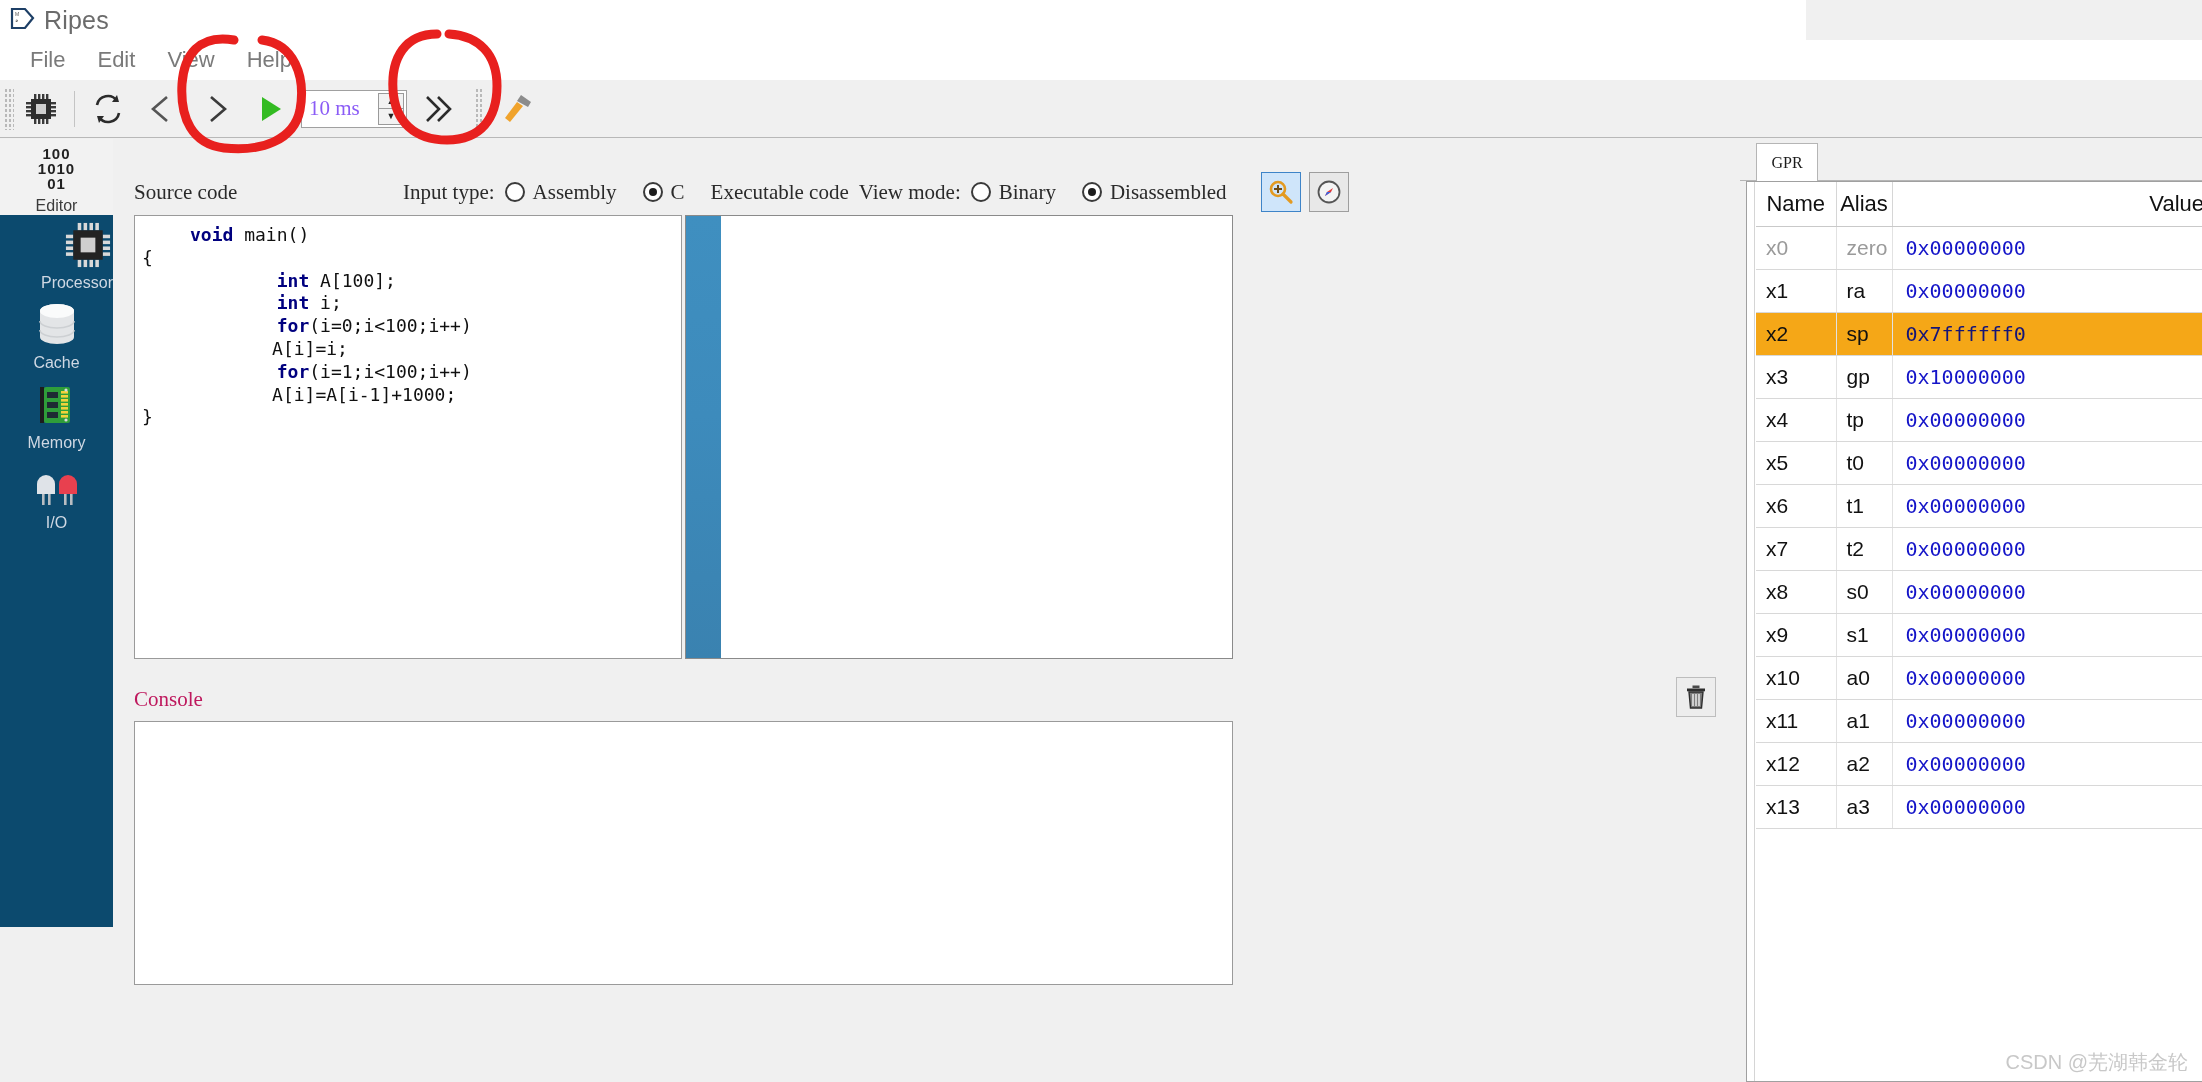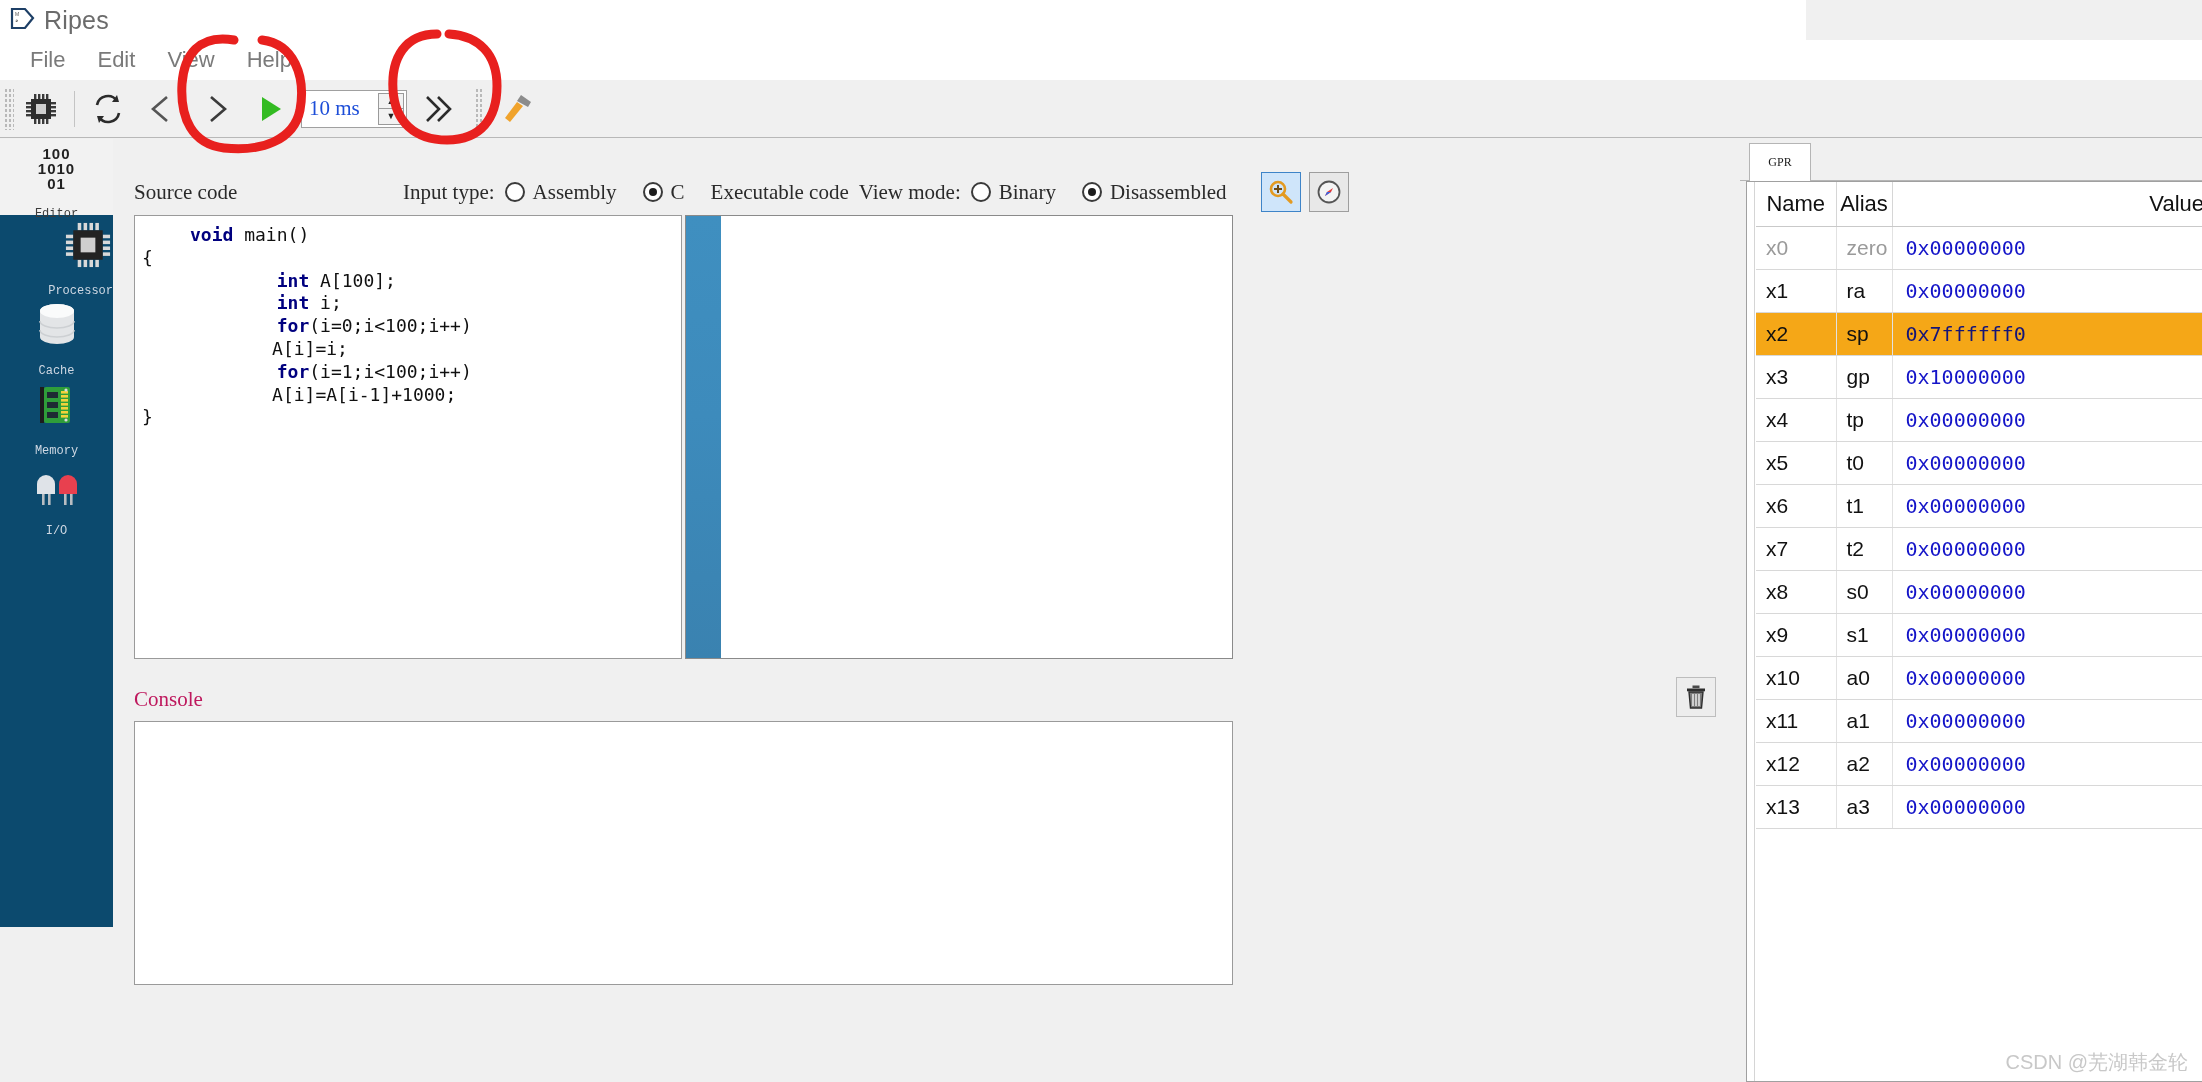--- a/index.html
+++ b/index.html
@@ -70,21 +70,21 @@
   
   .spin {
     width: 106px; height: 38px;
     border: 1px solid #a0a0a0; background: #ffffff;
     display: flex; align-items: center;
     margin-left: 4px;
     position: relative;
   }
   .spin-val {
     font-family: "Liberation Serif", serif;
-    font-size: 21px; color: #1d4ed8;
+    font-size: 21px; color: #8b5cf6;
     padding-left: 7px;
   }
   .spin-btns {
     position: absolute; right: 2px; top: 2px;
     width: 26px; height: 32px;
     display: flex; flex-direction: column;
   }
   .spin-b {
     flex: 1; border: 1px solid #9a9a9a; background: #f2f2f2;
     display: flex; align-items: center; justify-content: center;
@@ -100,22 +100,22 @@
   }
   .side-item {
     width: 113px; height: 76px;
     display: flex; flex-direction: column;
     align-items: center; justify-content: flex-start;
     padding-top: 7px;
     cursor: pointer;
   }
   .side-item.active { background: #f2f2f2; }
   .side-label {
-    font-family: Liberation Mono, monospace;
-    font-size: 12px; color: #cfd8e3; margin-top: 16px;
+    font-family: Liberation Sans, sans-serif;
+    font-size: 16px; color: #cfd8e3; margin-top: 6px;
   }
   .side-item.active .side-label { color: #3b3b3b; }
   .side-glyph { height: 46px; display: flex; align-items: center; justify-content: center; }
 
   .bits {
     font-family: "Liberation Sans", sans-serif;
     font-weight: bold; font-size: 15px; line-height: 15px;
     color: #222; text-align: center; letter-spacing: 1px;
   }
 
@@ -215,27 +215,27 @@
   .regpanel {
     position: absolute; left: 1740px; top: 139px;
     width: 462px; height: 943px;
     background: #f0f0f0;
   }
   .tabstrip {
     position: absolute; left: 0; top: 0; width: 462px; height: 42px;
     border-bottom: 1px solid #b5b5b5;
   }
   .tab {
-    position: absolute; left: 9px; top: 4px;
+    position: absolute; left: 16px; top: 4px;
     height: 38px; min-width: 62px;
     background: #ffffff;
     border: 1px solid #b5b5b5; border-bottom: none;
     display: flex; align-items: center; justify-content: center;
     font-family: "Liberation Serif", serif;
-    font-size: 12px; color: #1c1c1c;
+    font-size: 16px; color: #1c1c1c;
     padding: 4px 14px; cursor: pointer;
   }
   .regtable-wrap {
     position: absolute; left: 6px; top: 42px;
     width: 456px; height: 901px;
     background: #ffffff; border: 1px solid #a0a0a0;
     border-right: none;
     overflow: hidden;
   }
   .reg-scroll {

